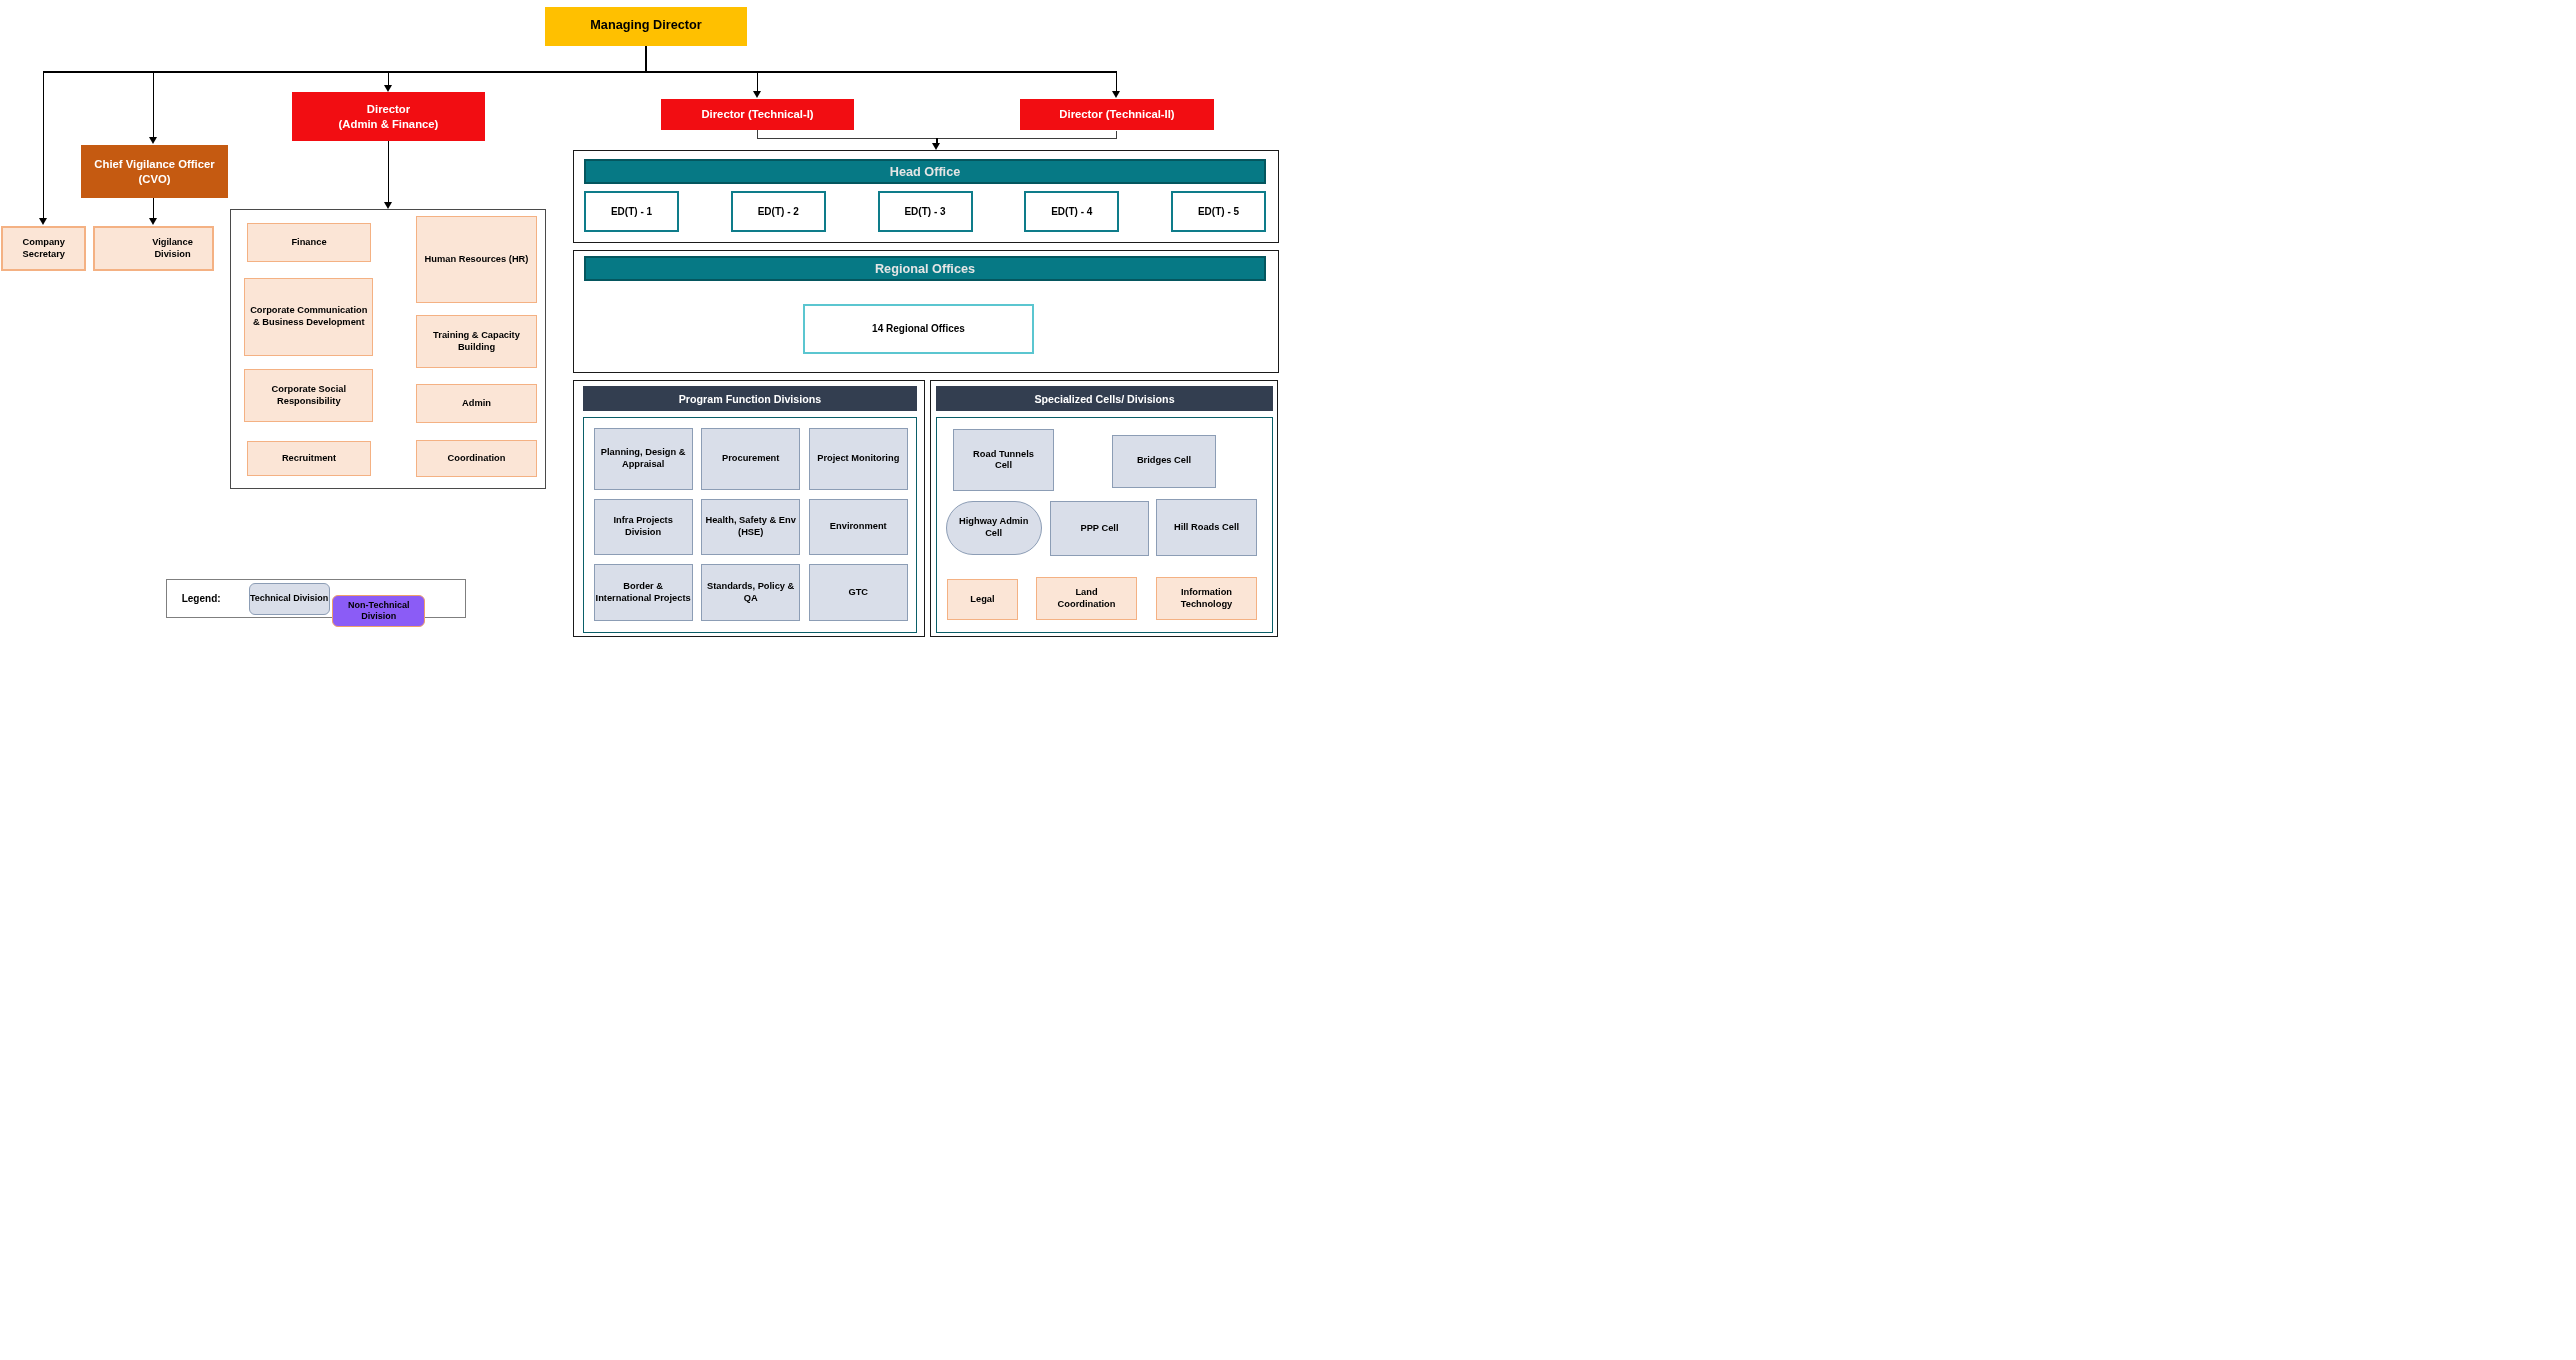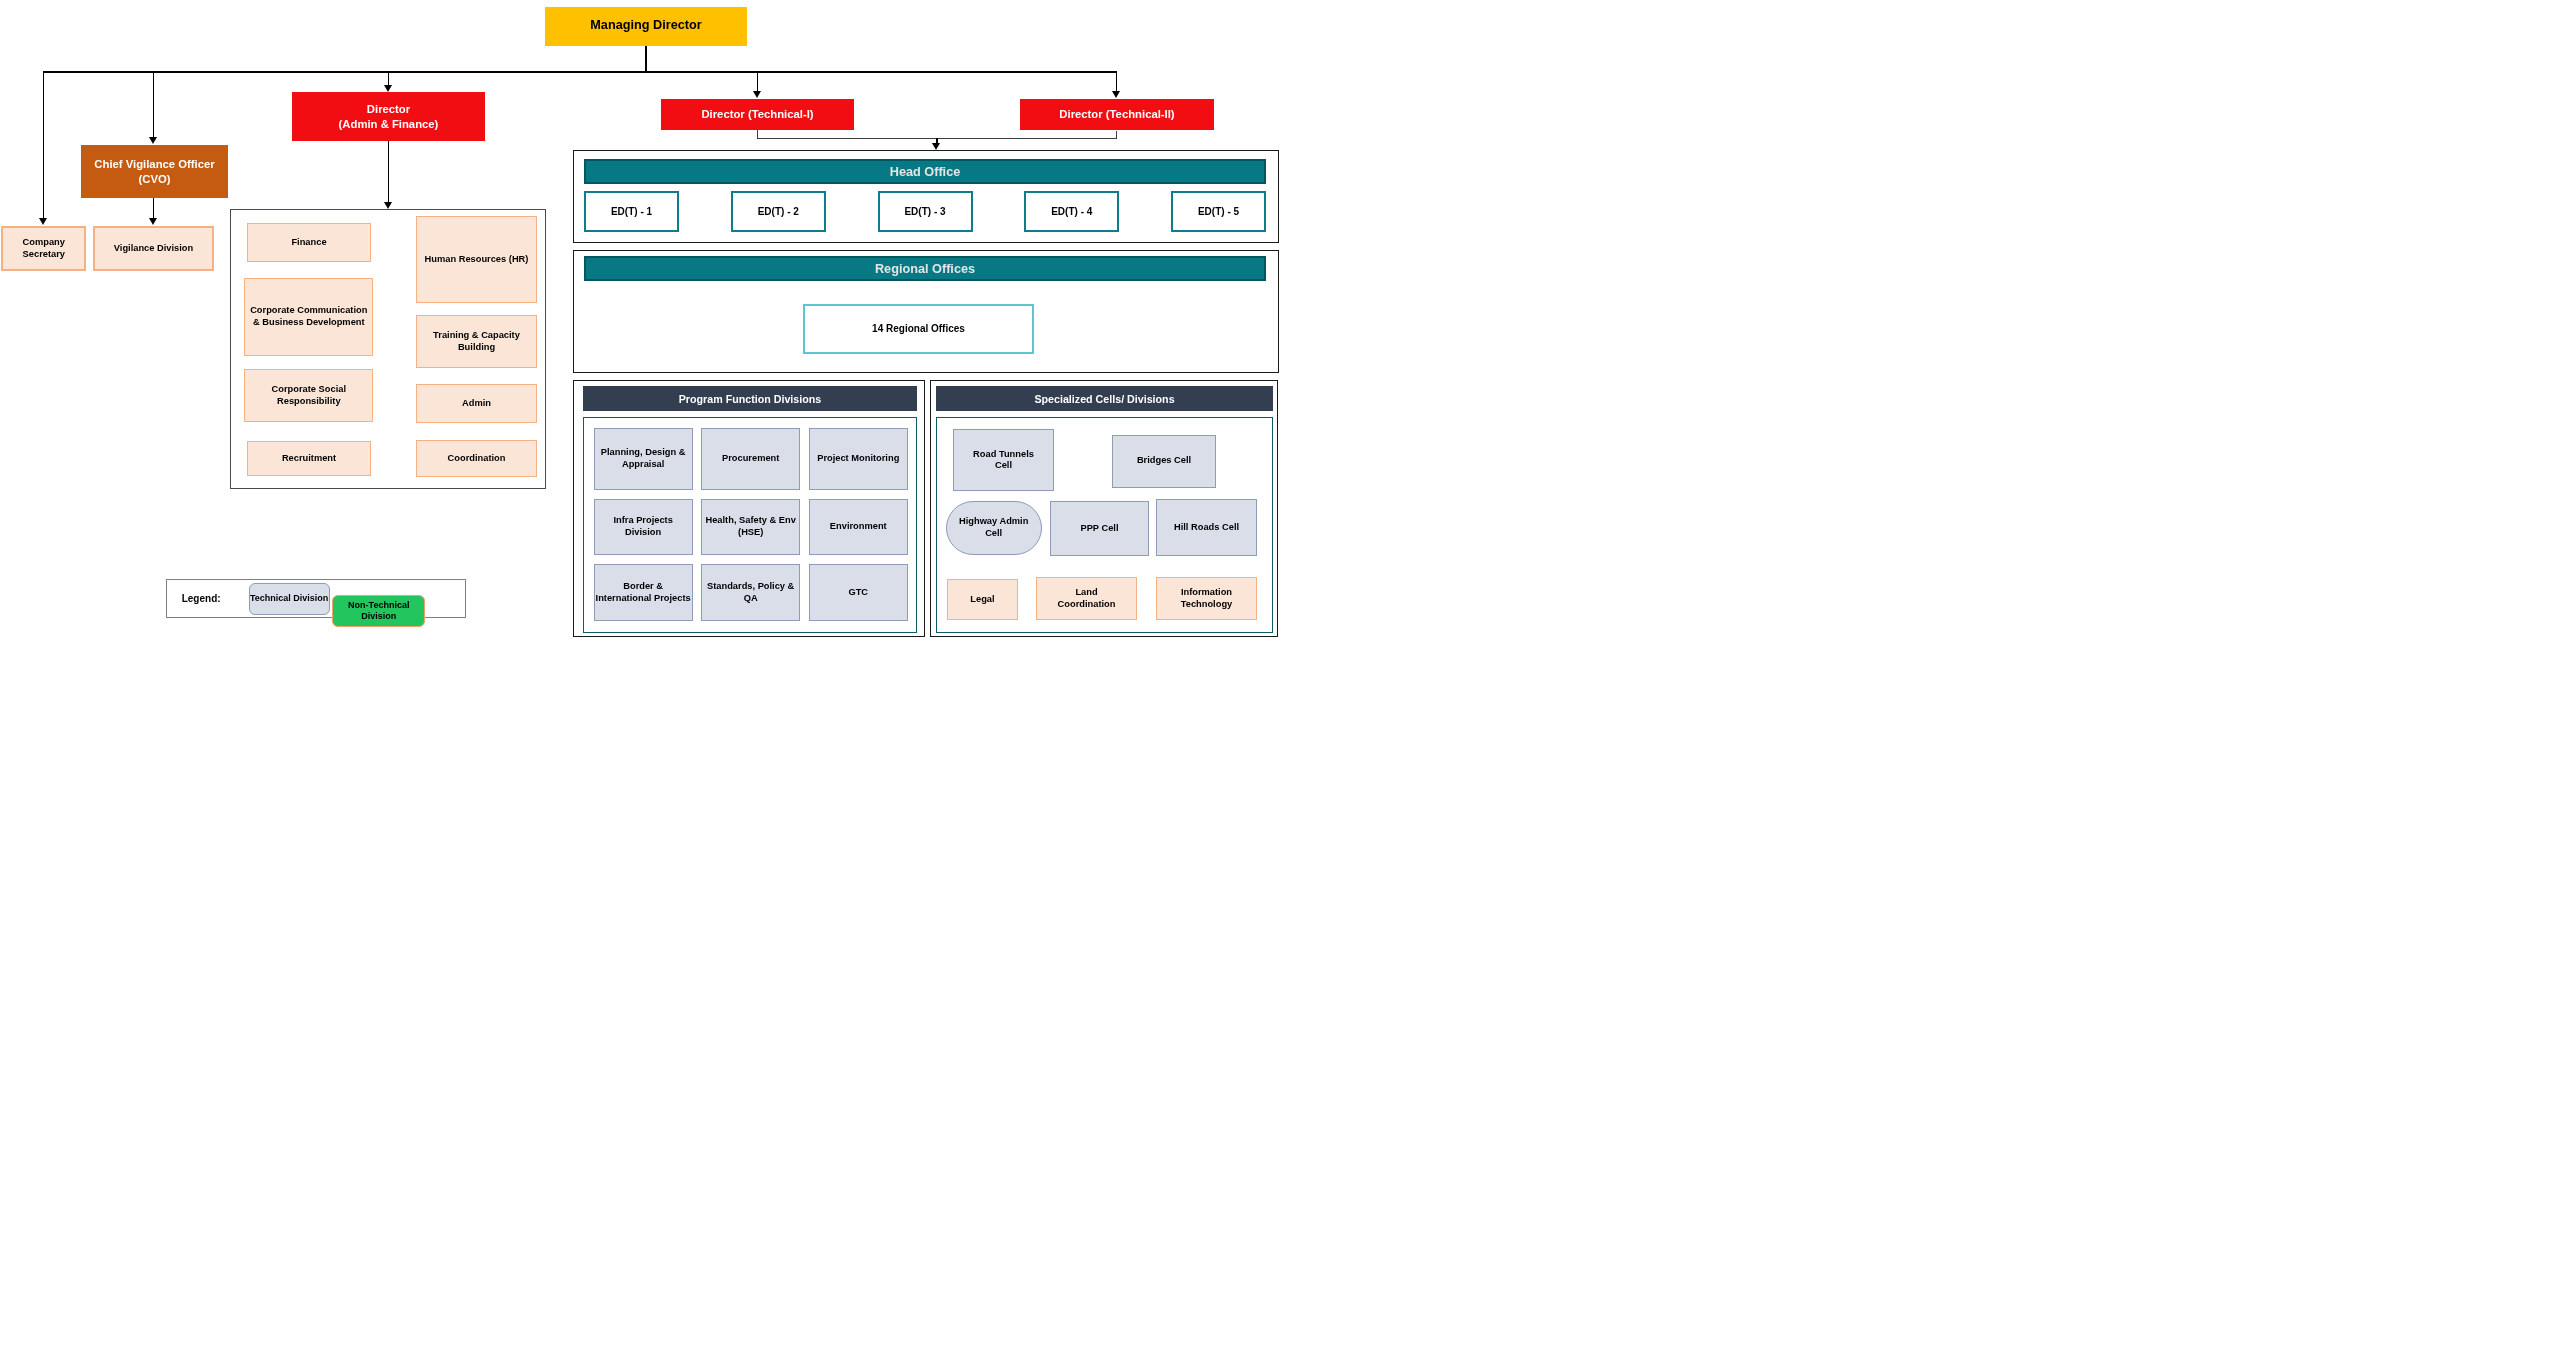--- a/index.html
+++ b/index.html
@@ -40,21 +40,21 @@
             gap:9.3px 8.7px;}
   .pfd-grid .bluecell{position:static;display:flex;align-items:center;justify-content:center;
             text-align:center;font-weight:700;line-height:1.25;}
 
   .legend{position:absolute;left:166px;top:579px;width:300px;height:39px;background:#fff;
           border:1.7px solid #7f7f7f;box-sizing:border-box;display:flex;align-items:center;}
   .legend .lab{font-weight:700;font-size:10px;color:#000;margin-left:14.7px;}
   .chip{display:flex;align-items:center;justify-content:center;text-align:center;
         font-weight:700;font-size:9px;border-radius:6px;box-sizing:border-box;line-height:1.2;}
   .chip.tech{background:#D9DEE9;border:1.7px solid #8C9DB5;width:81px;height:32px;margin-left:28px;}
-  .chip.nontech{background:#22c55e;border:1.7px solid #EFA06B;width:93px;height:32px;margin-left:2.7px;margin-top:24px;}
+  .chip.nontech{background:#8b5cf6;border:1.7px solid #EFA06B;width:93px;height:32px;margin-left:2.7px;margin-top:24px;}
 </style>
 </head>
 <body>
 
 <div id="canvas">
 
   <div class="vline" style="left:645px;top:46px;width:2px;height:25px;"></div>
   <div class="hline" style="left:43px;top:71px;width:1074px;height:2px;"></div>
 
   <div class="vline" style="left:43px;top:71px;width:1.3px;height:147px;"></div>
@@ -83,21 +83,21 @@
   <div class="hline thin" style="left:757px;top:138px;width:360px;height:1px;"></div>
   <div class="vline" style="left:936px;top:138px;width:2px;height:6px;"></div>
   <div class="arr" style="left:932px;top:143px;"></div>
 
   <div class="node gold" style="left:545px;top:6.7px;width:202px;height:39px;">Managing Director</div>
 
   <div class="node brown" style="left:81px;top:145px;width:147px;height:53px;padding:0 9.3px;">Chief Vigilance Officer (CVO)</div>
 
   <div class="node peach" style="left:1.3px;top:226px;width:85px;height:45px;">Company Secretary</div>
 
-  <div class="node peach" style="left:93px;top:226px;width:121px;height:45px;">Vigilance Division</div>
+  <div class="node peach" style="left:93px;top:226px;width:121px;height:45px;padding-left:38px;">Vigilance Division</div>
 
   <div class="node red prewrap" style="left:292px;top:92px;width:193px;height:49px;">Director
 (Admin &amp; Finance)</div>
 
   <div class="node red" style="left:661px;top:99px;width:193px;height:31px;">Director (Technical-I)</div>
 
   <div class="node red" style="left:1020px;top:99px;width:194px;height:31px;">Director (Technical-II)</div>
 
   <div class="section" style="left:230px;top:209px;width:316px;height:280px;border-color:#4a4a4a;">
     <div class="node peachcell" style="left:16px;top:13.3px;width:124px;height:39px;">Finance</div>

